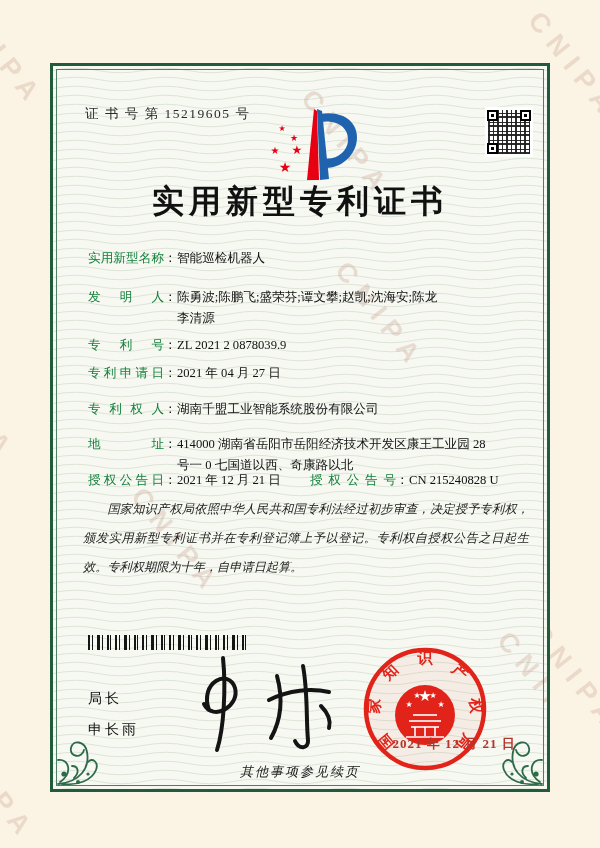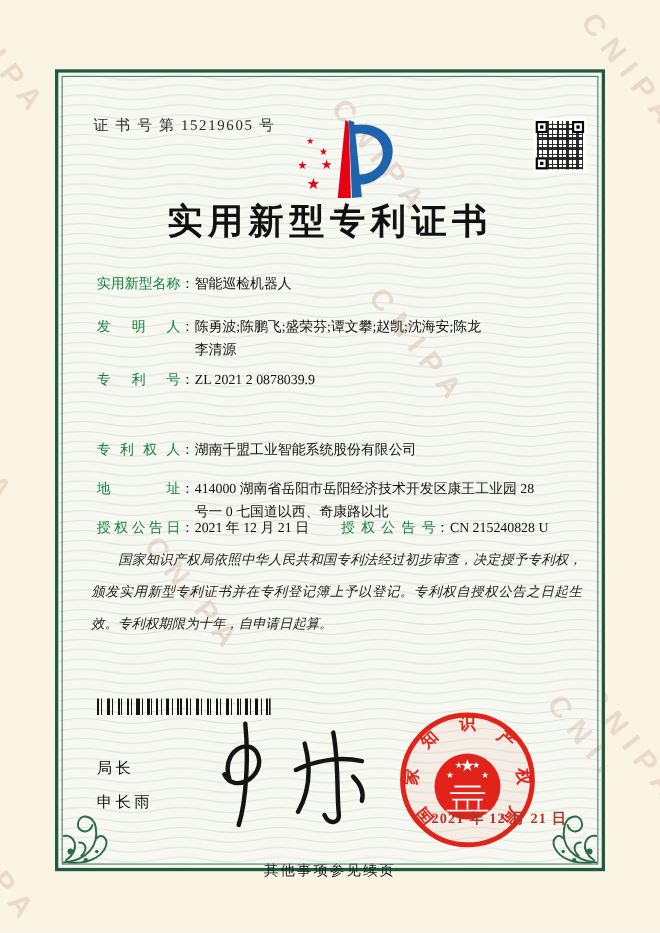--- a/index.html
+++ b/index.html
@@ -90,22 +90,22 @@
   .seal{position:absolute;left:306px;top:577px;}
   .seal-date{
     position:absolute;left:316px;top:669px;width:170px;text-align:center;
     font-size:13px;font-weight:bold;color:#b5352a;letter-spacing:1px;z-index:3;
   }
   .pagenum{
     position:absolute;left:0;right:0;top:728px;text-align:center;
     font-size:12px;letter-spacing:2px;color:#222;
   }
   .footer-note{
-    position:absolute;left:0;right:0;top:782px;text-align:center;
-    font-size:13px;letter-spacing:2px;color:#1b1b1b;
+    position:absolute;left:0;right:0;top:763px;text-align:center;
+    font-size:13px;font-style:italic;letter-spacing:2px;color:#1b1b1b;
   }
   .orn{position:absolute;z-index:3;}
   .orn-bl{left:1px;bottom:1px;}
   .orn-br{right:1px;bottom:1px;transform:scaleX(-1);}
 </style>
 </head>
 <body>
 
 <div id="wm-outer">
     <span class="wm" style="left: -28px; top: -6px;">CNIPA</span>
@@ -186,20 +186,23 @@
 
     <div class="row" style="top:182px">
       <span class="lbl">实用新型名称</span><span class="colon">：</span><span class="val" style="white-space: pre;">智能巡检机器人</span>
     </div>
     <div class="row" style="top:221px">
       <span class="lbl">发　明　人</span><span class="colon">：</span><span class="val" style="white-space: pre;">陈勇波;陈鹏飞;盛荣芬;谭文攀;赵凯;沈海安;陈龙
 李清源</span>
     </div>
     <div class="row" style="top:269px">
       <span class="lbl">专　利　号</span><span class="colon">：</span><span class="val" style="white-space: pre;">ZL 2021 2 0878039.9</span>
+    </div>
+    <div class="row" style="top:297px">
+      <span class="lbl">专利申请日</span><span class="colon">：</span><span class="val" style="white-space: pre;">2021 年 04 月 27 日</span>
     </div>
     <div class="row" style="top:333px">
       <span class="lbl">专 利 权 人</span><span class="colon">：</span><span class="val" style="white-space: pre;">湖南千盟工业智能系统股份有限公司</span>
     </div>
     <div class="row" style="top:368px">
       <span class="lbl">地　　　址</span><span class="colon">：</span><span class="val" style="white-space: pre;">414000 湖南省岳阳市岳阳经济技术开发区康王工业园 28
 号一 0 七国道以西、奇康路以北</span>
     </div>
     <div class="row" style="top:404px">
       <span class="lbl">授权公告日</span><span class="colon">：</span><span class="val" style="white-space: pre;">2021 年 12 月 21 日</span>

